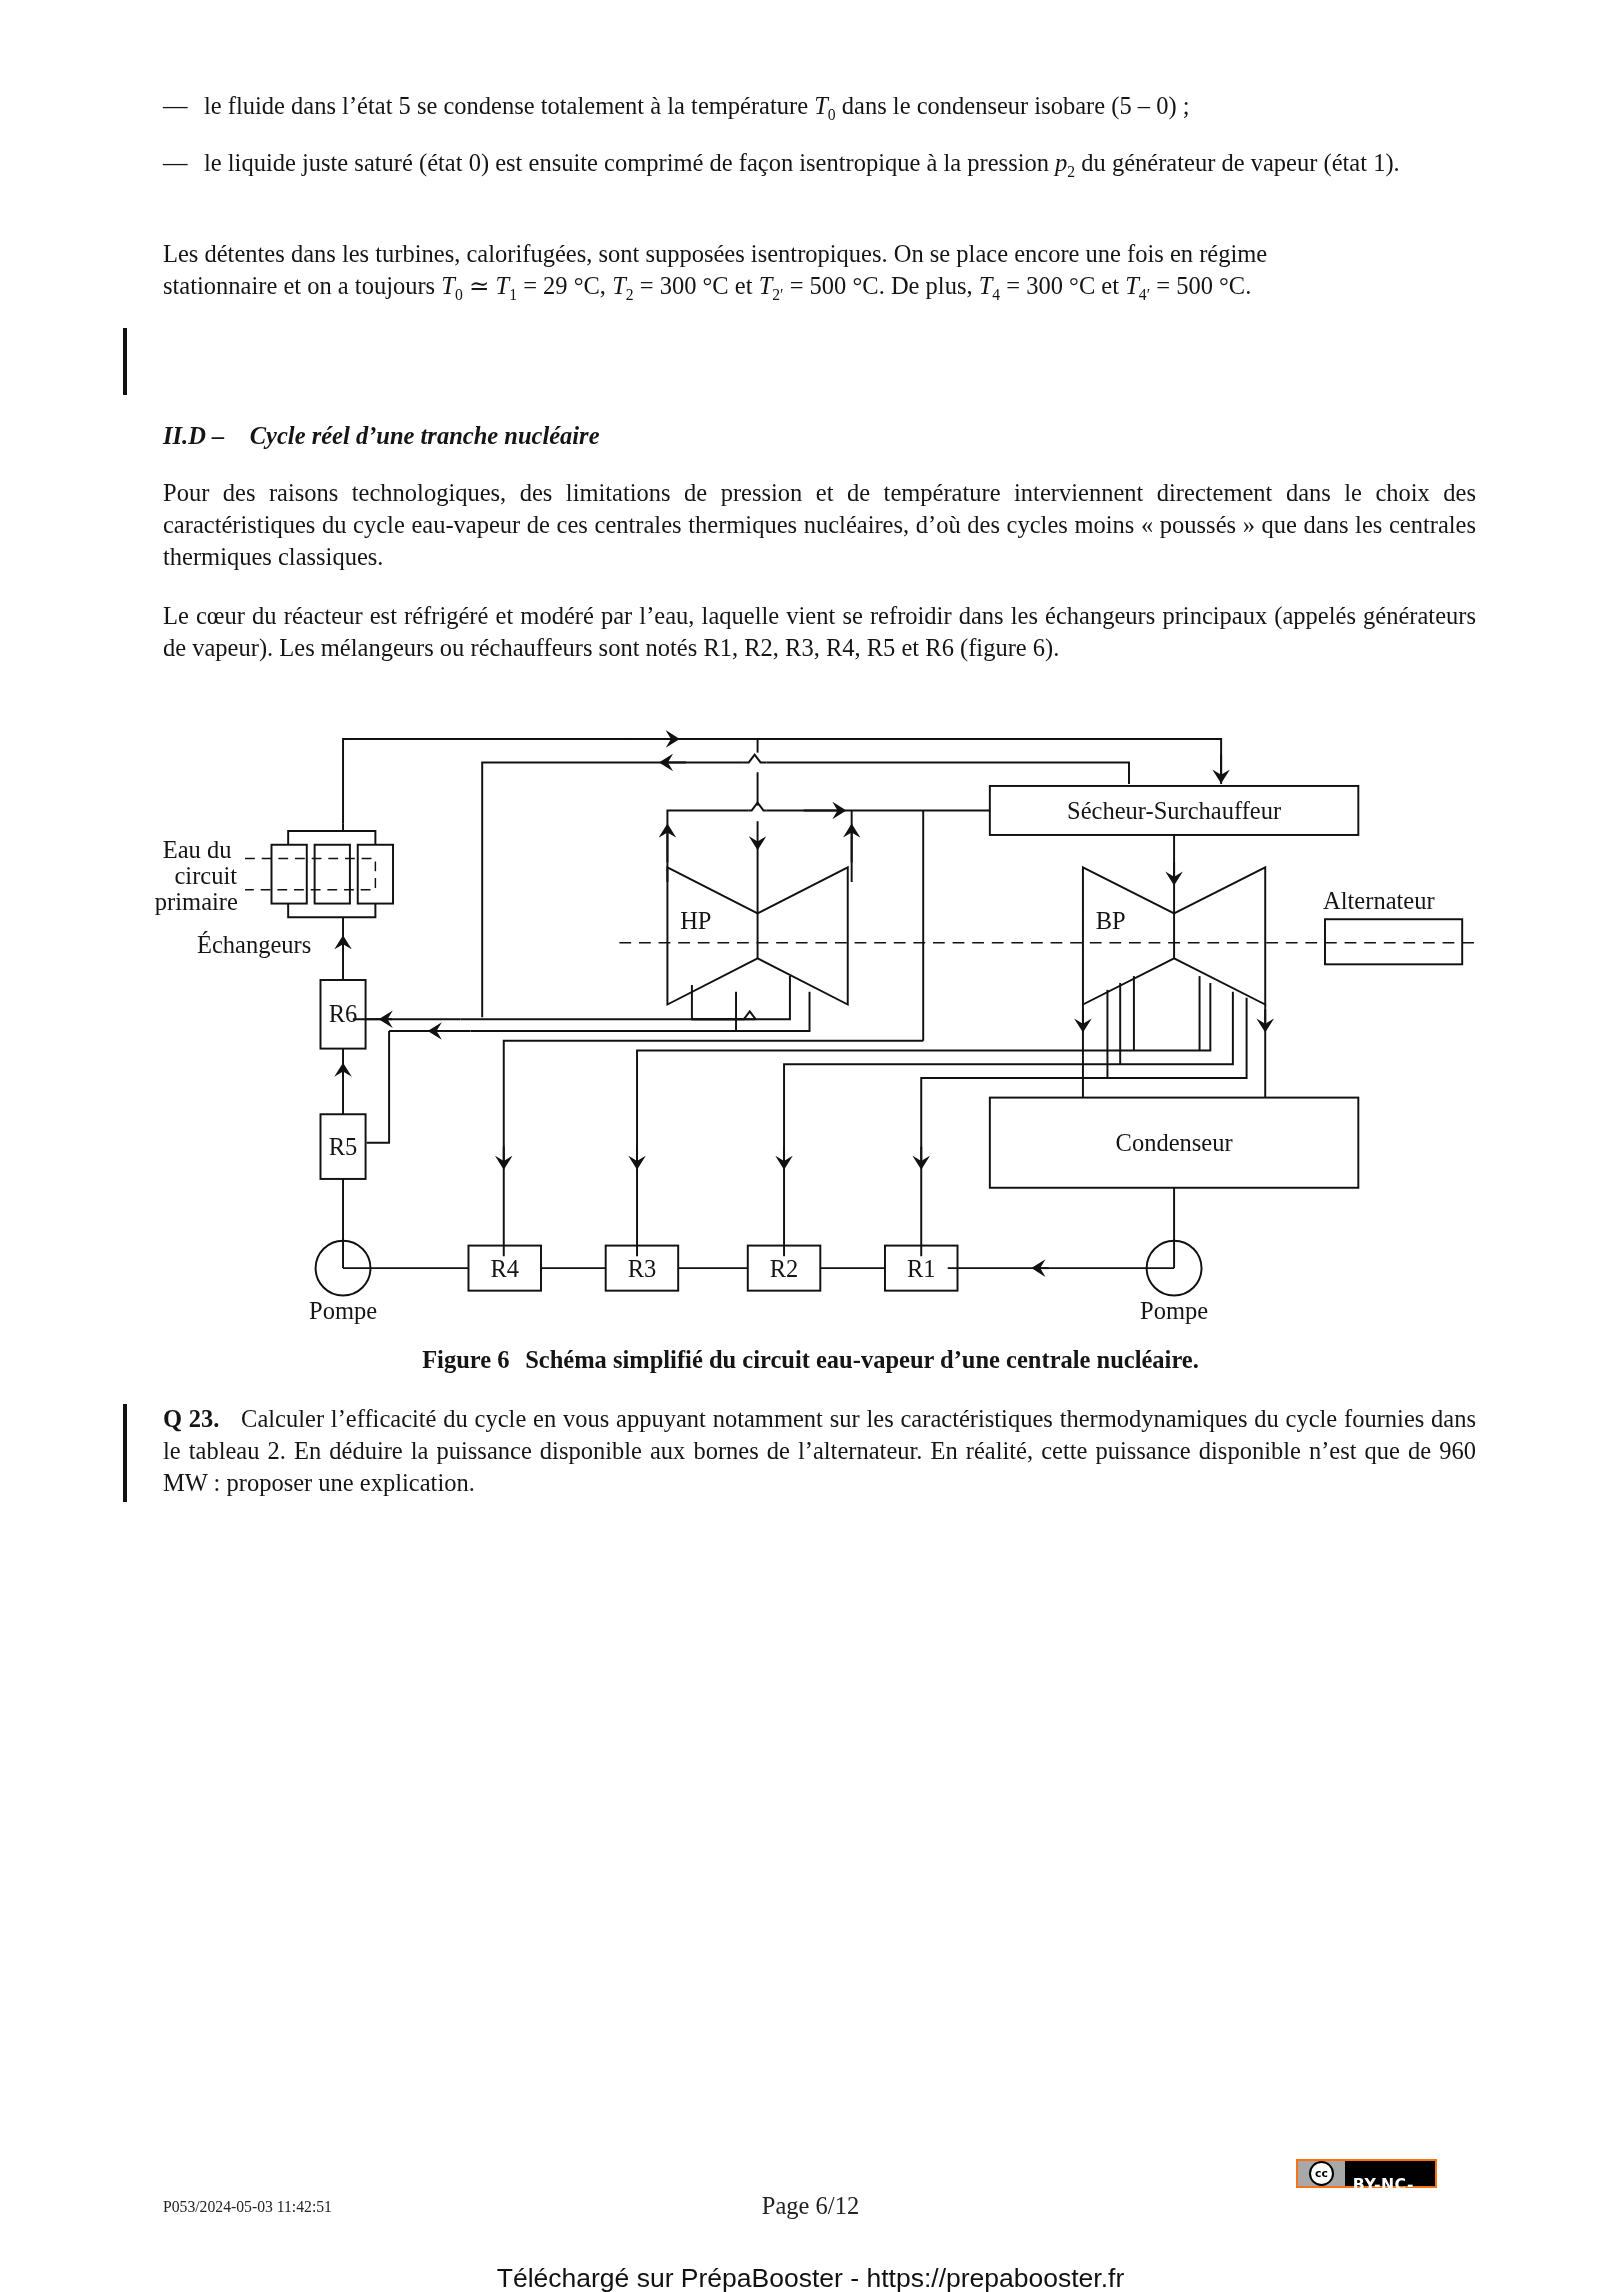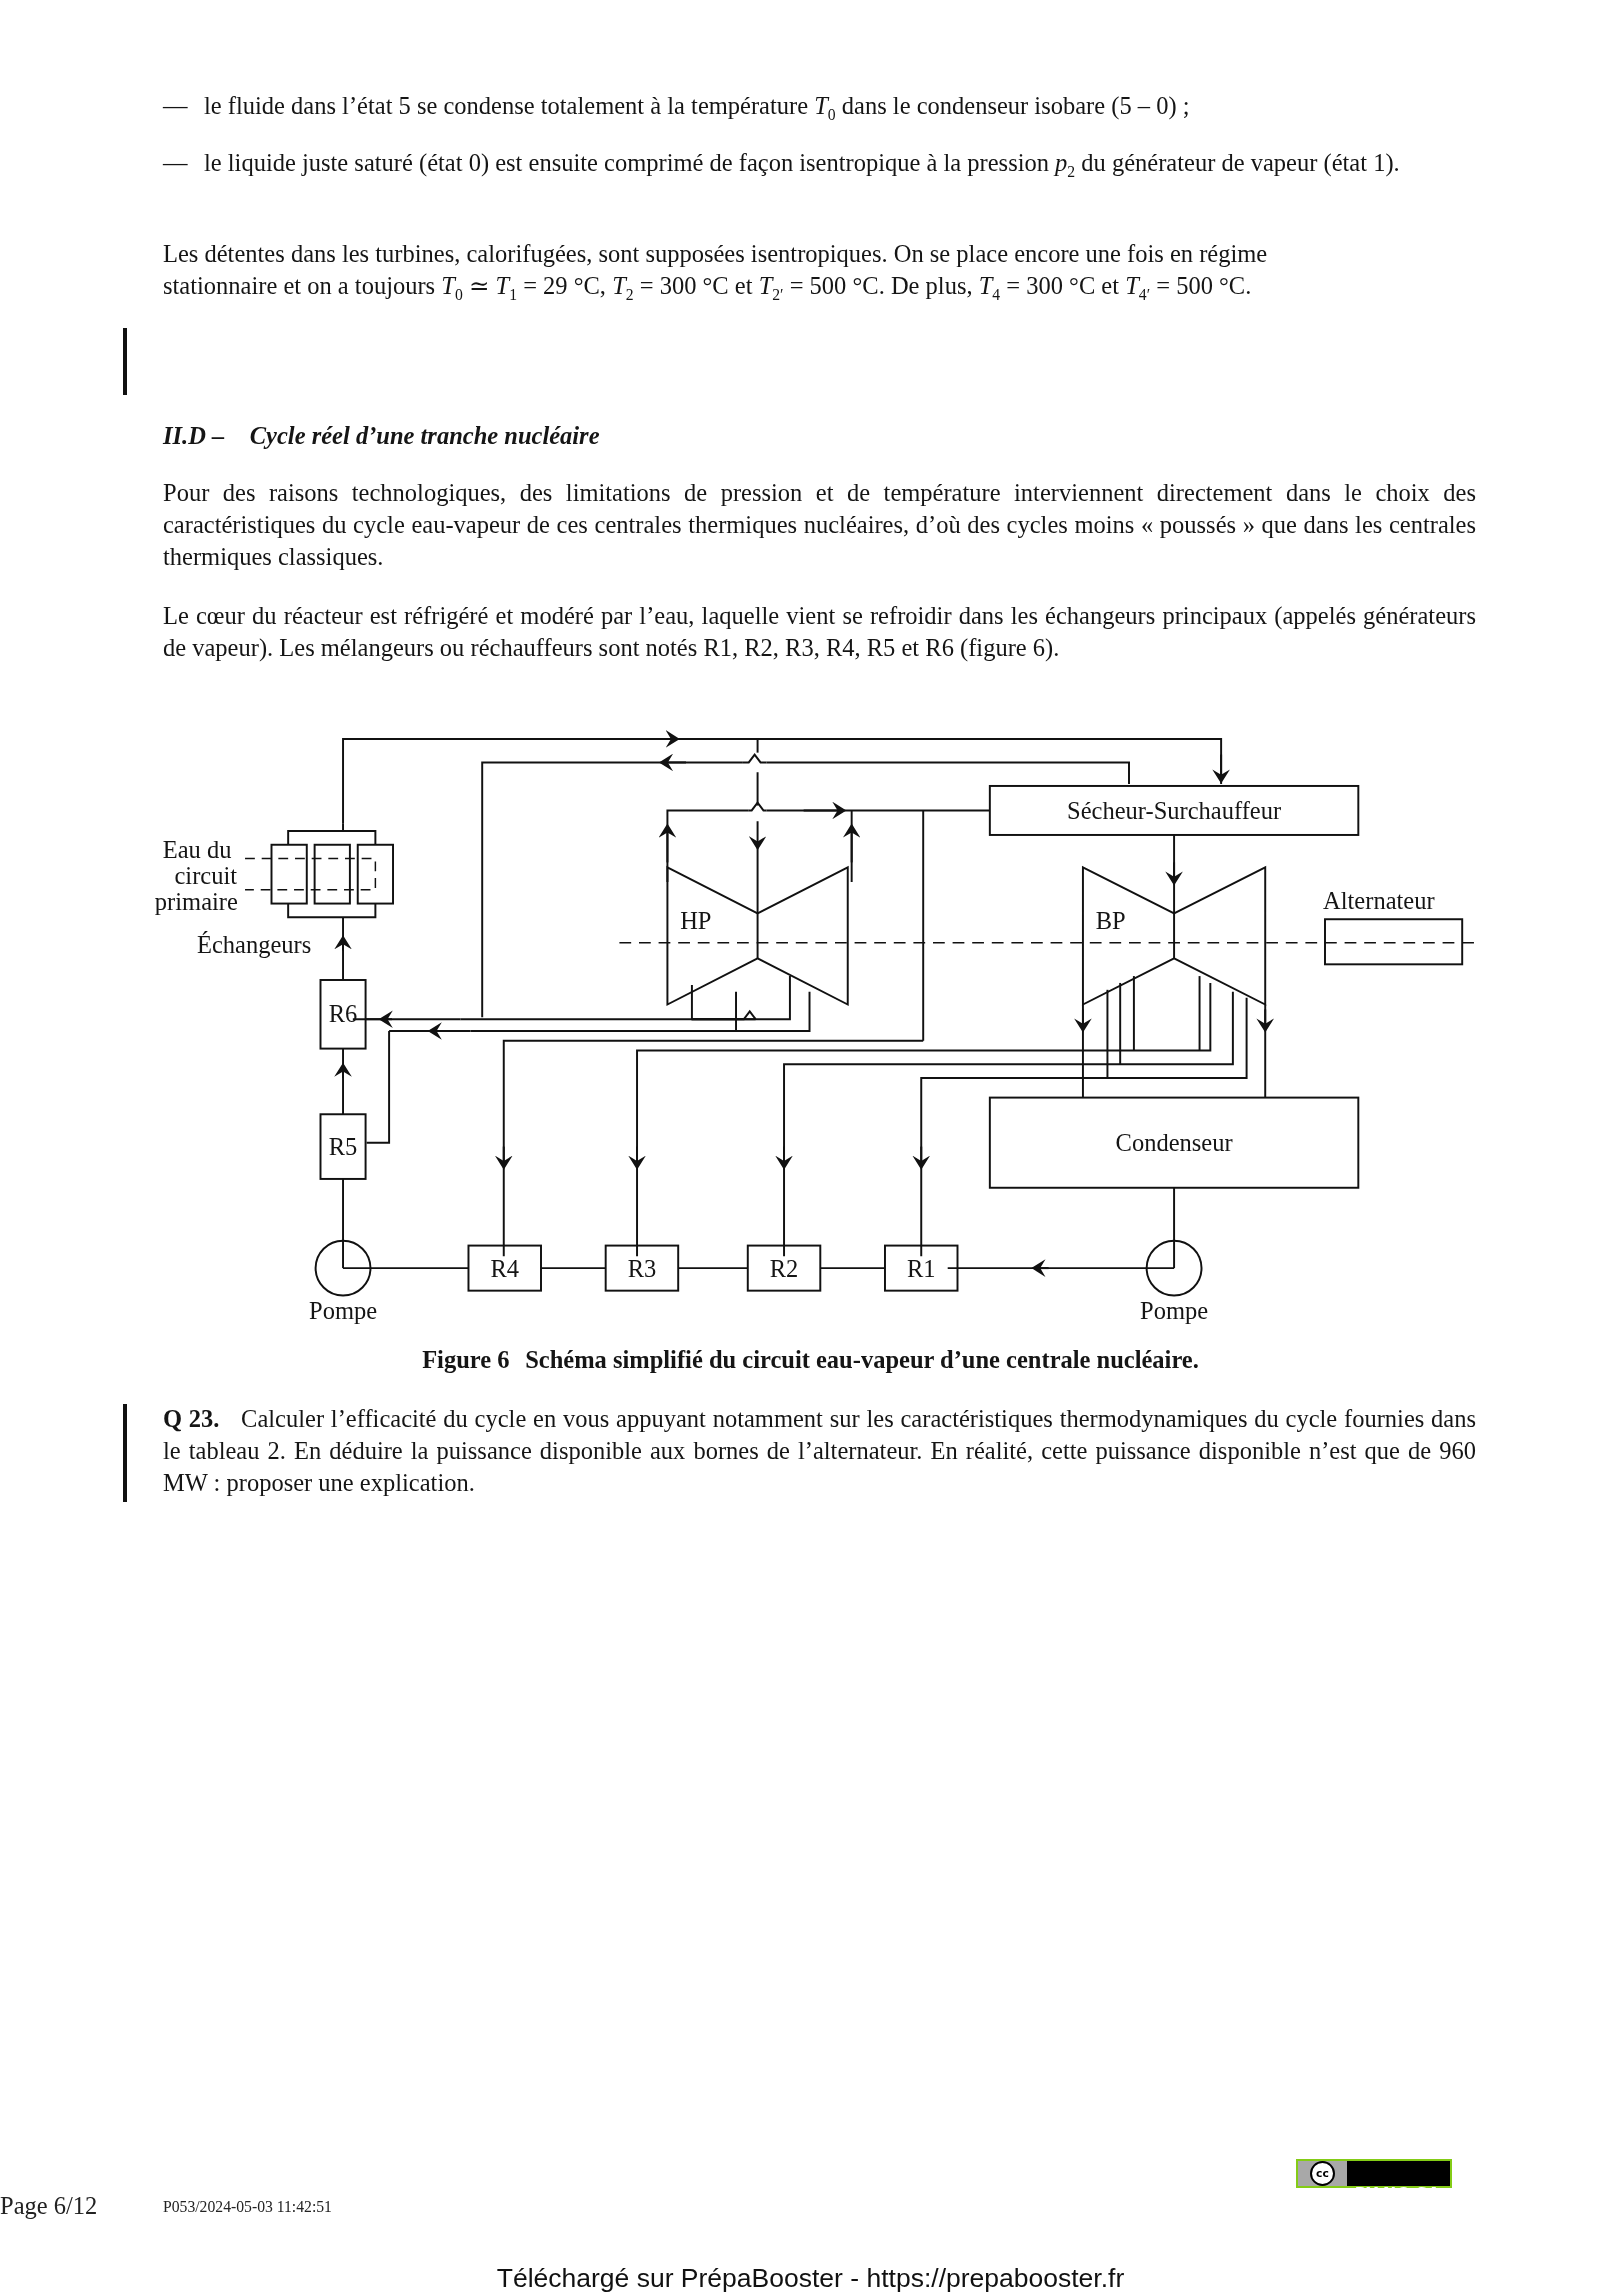--- a/index.html
+++ b/index.html
@@ -15,26 +15,26 @@
   .qbar { position: absolute; left: 123px; width: 3.9px; background: #111; }
   .qlabel { font-weight: bold; margin-right: 21.6px; }
   .heading { left: 163px; font-style: italic; font-weight: bold; font-size: 24.5px; }
   .heading .num { margin-right: 25.5px; }
   .caption { left: 0; width: 1621px; text-align: center; top: 1344px; font-weight: bold; }
   .caption b { margin-right: 15.7px; }
   i.m { font-style: italic; }
   sub { font-size: 15.7px; vertical-align: -5.9px; line-height: 0; }
   .footer-left { position: absolute; left: 163px; top: 2198px; font-size: 15.7px;
                  font-family: "Liberation Serif", serif; color: #222; }
-  .footer-center { position: absolute; left: 0; width: 1621px; text-align: left; top: 2192px;
+  .footer-center { position: absolute; left: 0; width: 1621px; text-align: center; top: 2192px;
                    font-size: 24.5px; font-family: "Liberation Serif", serif; color: #222; }
   .footer-dl { position: absolute; left: 0; width: 1621px; text-align: center; top: 2263px;
                font-size: 26.5px; font-family: "Liberation Sans", "DejaVu Sans", sans-serif; color: #111; }
-  .cc-badge { position: absolute; left: 1296px; top: 2159px; width: 156px; height: 29px;
-              background: #000; border: 2px solid #84cc16; box-sizing: border-box; display: flex; align-items: center; }
+  .cc-badge { position: absolute; left: 1296px; top: 2159px; width: 141px; height: 29px;
+              background: #000; border: 2px solid #f97316; box-sizing: border-box; display: flex; align-items: center; }
   .cc-badge .cc-left { width: 49px; height: 25.5px; background: #a8a8a8; display:flex; align-items:center; justify-content:center; }
   .cc-badge .cc-circle { width: 21.6px; height: 21.6px; border-radius: 50%; background: #fff; border: 2px solid #000;
               font-family: "DejaVu Sans", sans-serif; font-weight: bold; font-size: 10.8px; line-height: 21.6px; text-align: center; color:#000; }
   .cc-badge .cc-text { color: #fff; font-family: "DejaVu Sans", sans-serif; font-weight: bold; font-size: 15.7px; margin-left: 7.8px; letter-spacing: 0.5px; margin-top: 40px; }
   svg text { font-family: "Liberation Serif", "DejaVu Serif", serif; font-size: 25px; fill: #151515; }
 </style>
 </head>
 <body>
 
 <div class="page">

